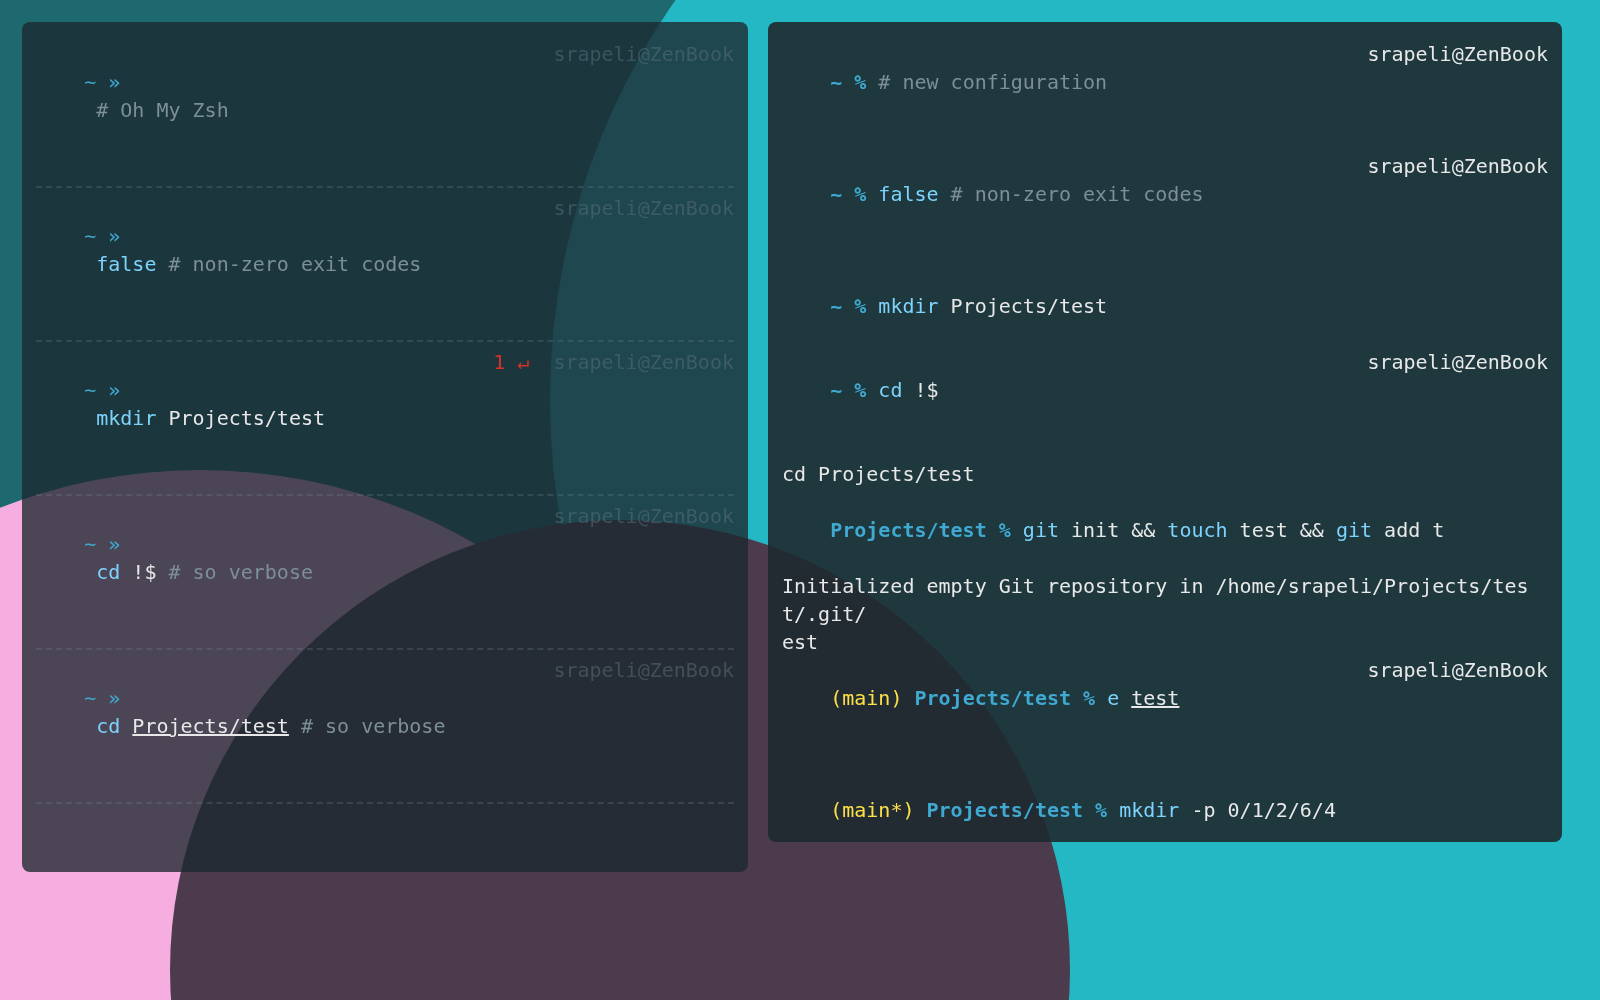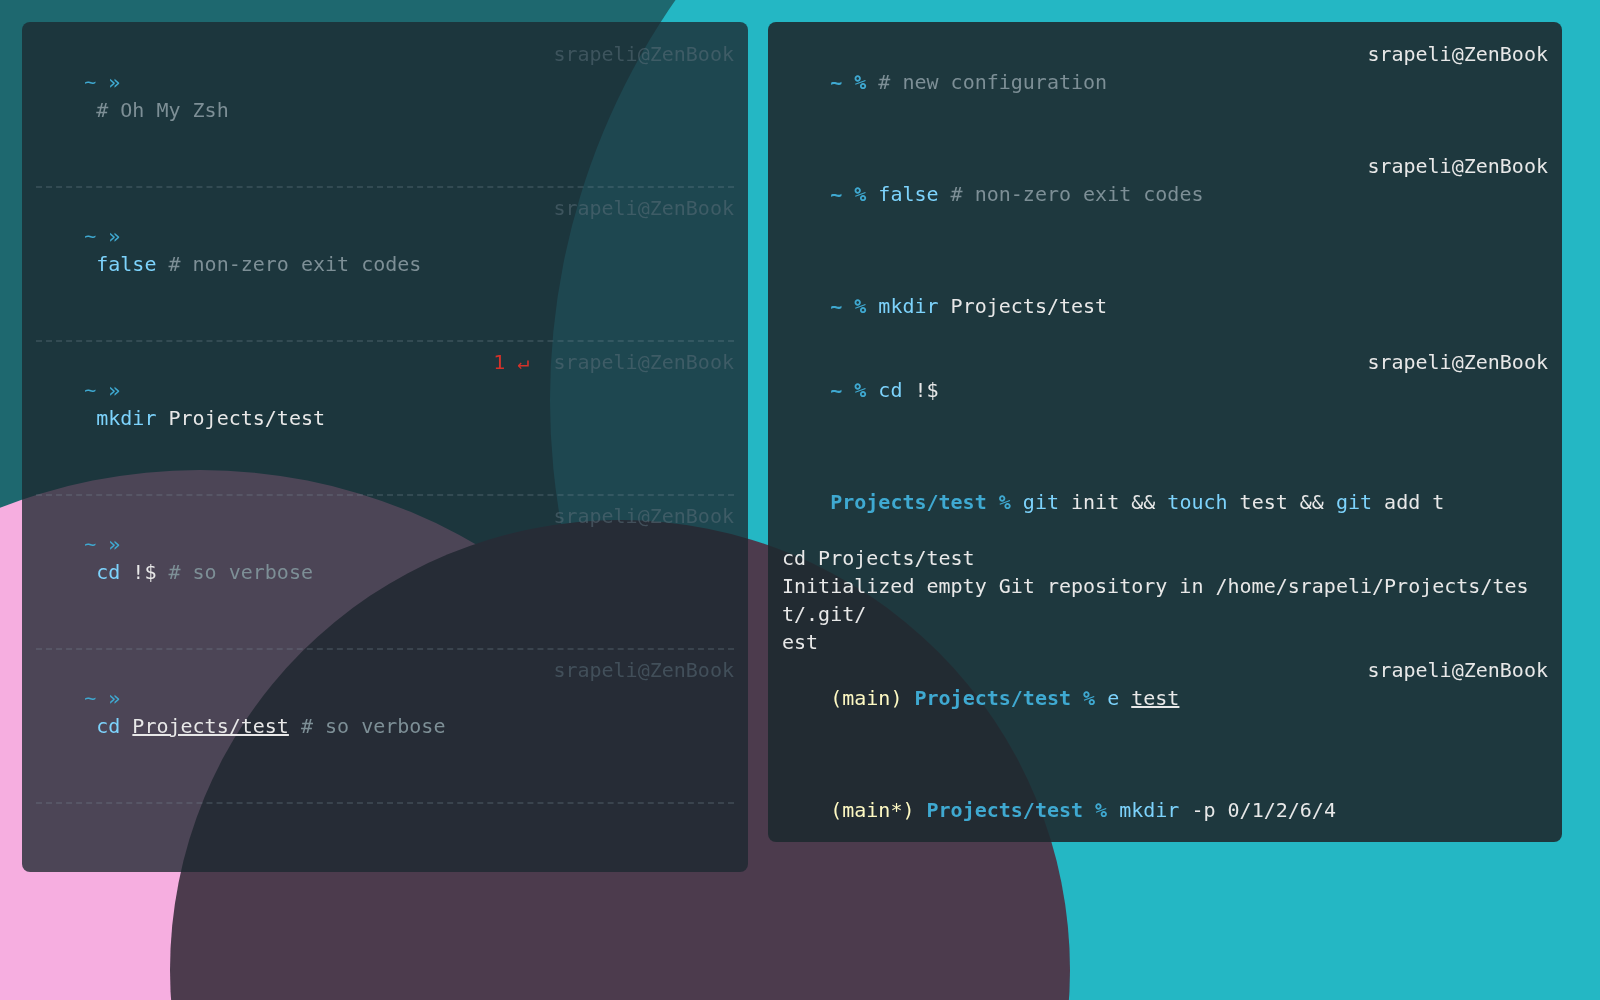--- a/index.html
+++ b/index.html
@@ -12,21 +12,21 @@
 .term-right{left:768px;top:22px;width:794px;height:820px}
 .dash{border-bottom:2px dashed rgba(120,140,150,0.25);margin:6px 0 6px 0;height:0}
 .row{position:relative;white-space:pre-wrap;word-break:break-all}
 .rhs{position:absolute;right:0;top:0;white-space:pre}
 .dim{color:rgba(90,110,120,0.55)}
 .blue{color:#3fa9d1}
 .blue-b{color:#3fa9d1;font-weight:bold}
 .green{color:#7dd3fc}
 .cyan{color:#2cbdc7}
 .red{color:#d3322a}
-.magenta{color:#fef9c3}
+.magenta{color:#fde047}
 .white{color:#e8e8e8}
 .gray{color:#7d8f96}
 .ul{text-decoration:underline}
 </style>
 </head>
 <body>
 
 <div class="bg">
   <div class="teal-light"></div>
   <div class="pink"></div>
@@ -86,25 +86,25 @@
   </div>
 
   <div class="row">
     <span class="blue-b">~ %</span><span> </span><span class="green">mkdir</span><span class="white"> Projects/test</span>
   </div>
 
   <div class="row">
     <span class="blue-b">~ %</span><span> </span><span class="green">cd</span><span class="white"> !$</span>
     <span class="rhs white">srapeli@ZenBook</span>
   </div>
+  <div class="row"><span class="white">cd Projects/test</span></div>
+
   <div class="row">
     <span class="blue-b">Projects/test</span><span class="blue-b"> % </span><span class="green">git</span><span class="white"> init &amp;&amp; </span><span class="green">touch</span><span class="white"> test &amp;&amp; </span><span class="green">git</span><span class="white"> add t</span>
   </div>
-
-  <div class="row"><span class="white">cd Projects/test</span></div>
   <div class="row"><span class="white">Initialized empty Git repository in /home/srapeli/Projects/test/.git/</span></div>
   <div class="row"><span class="white">est</span></div>
 
   <div class="row">
     <span class="magenta">(main)</span><span> </span><span class="blue-b">Projects/test</span><span class="blue-b"> % </span><span class="green">e</span><span> </span><span class="white ul">test</span>
     <span class="rhs white">srapeli@ZenBook</span>
   </div>
 
   <div class="row">
     <span class="magenta">(main*)</span><span> </span><span class="blue-b">Projects/test</span><span class="blue-b"> % </span><span class="green">mkdir</span><span class="white"> -p 0/1/2/6/4</span>

